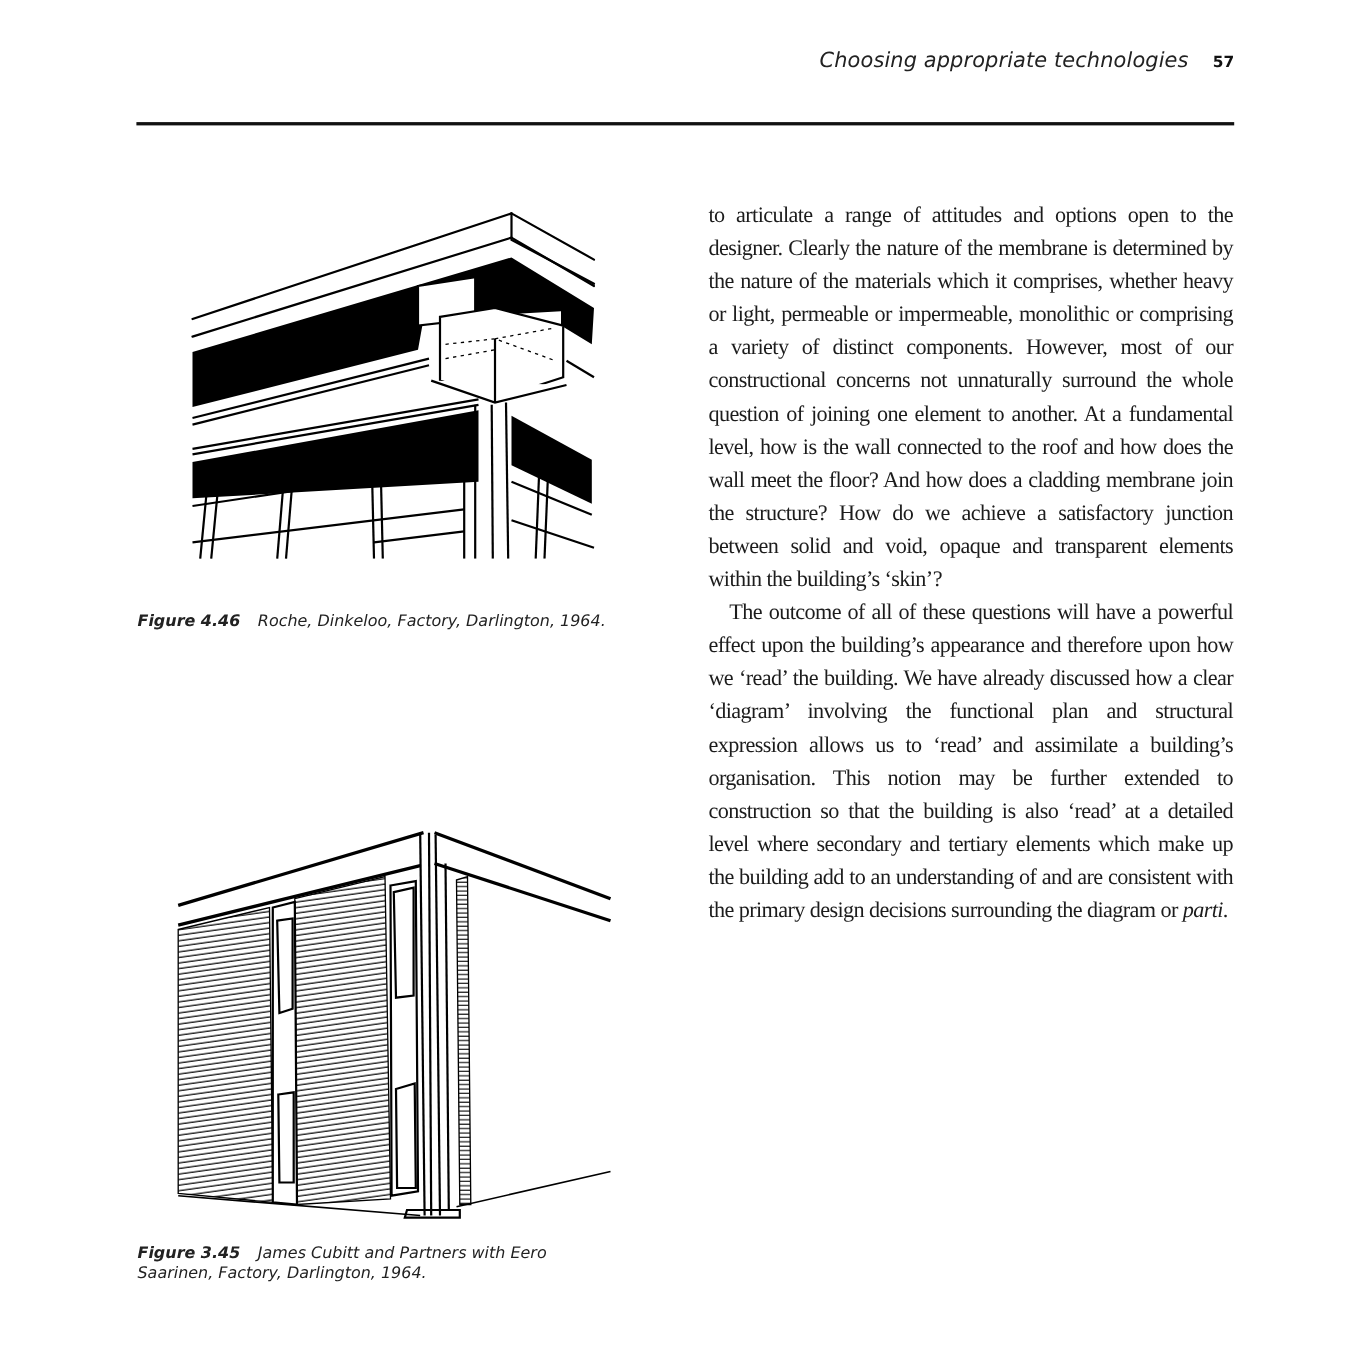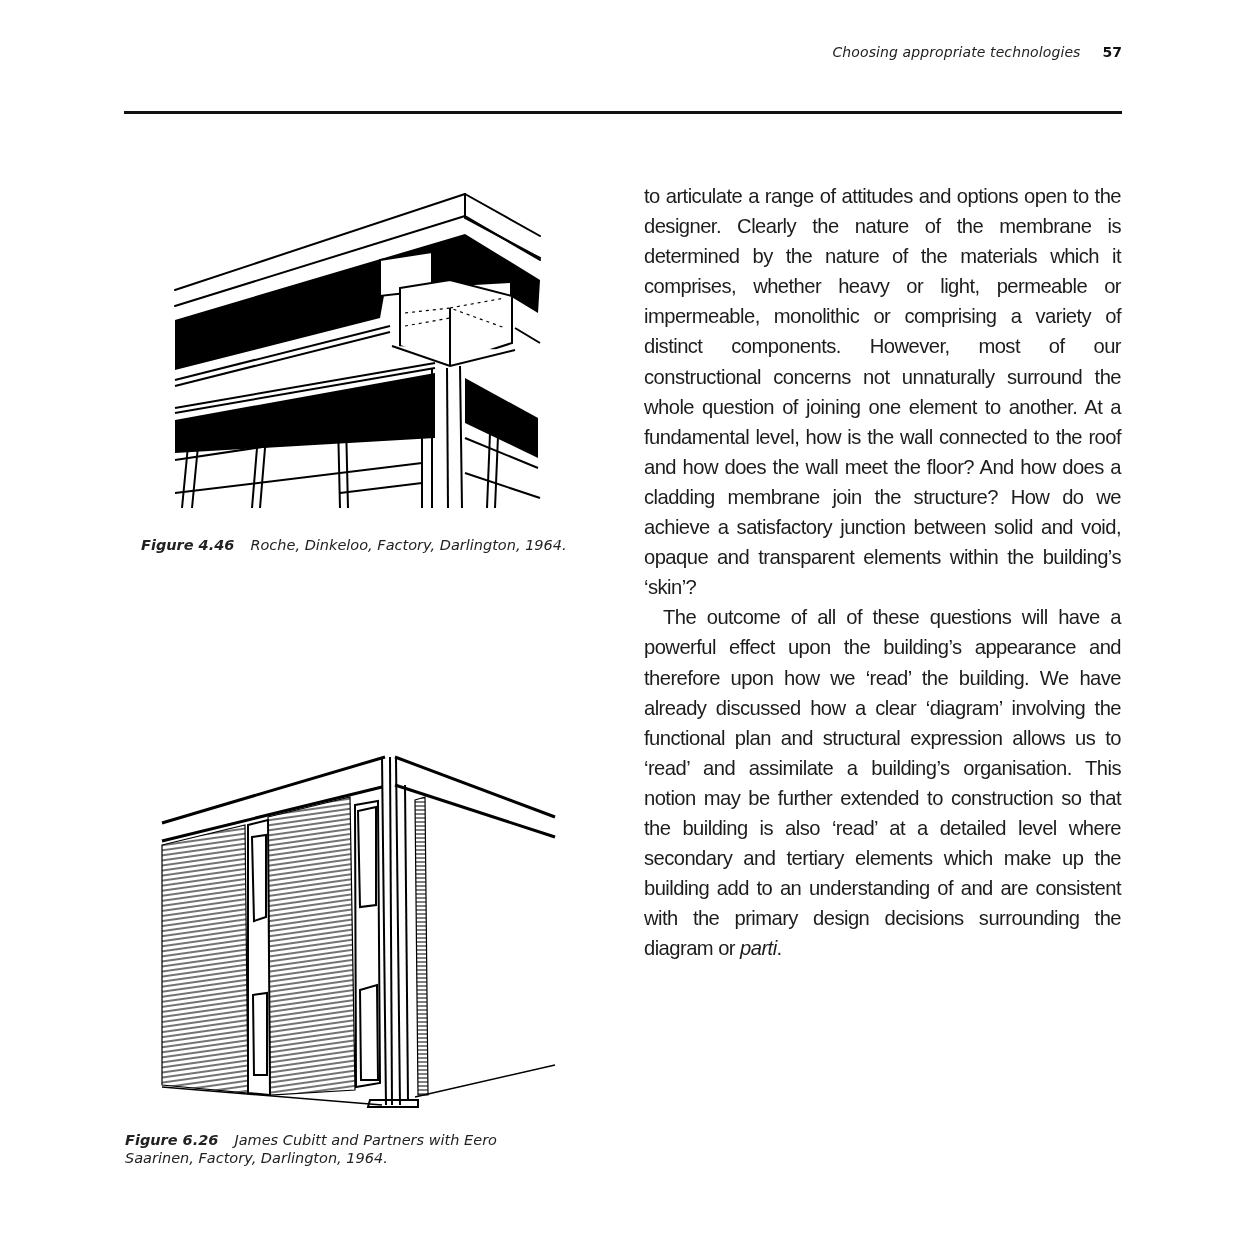--- a/index.html
+++ b/index.html
@@ -1,35 +1,35 @@
 <!DOCTYPE html>
 <html><head>
 <meta charset="utf-8">
 <style>
   html, body { margin:0; padding:0; background:#ffffff; }
   body { width:1240px; height:1240px; position:relative; overflow:hidden; color:#1a1a1a;
          font-family:"DejaVu Sans", sans-serif; }
   .running-head { position:absolute; top:44px; right:118px; display:flex; align-items:baseline; gap:22px; }
-  .running-title { font-style:italic; font-size:14px; color:#222; font-family:"DejaVu Sans", sans-serif; letter-spacing:0.1px; }
+  .running-title { font-style:italic; font-size:19px; color:#222; font-family:"DejaVu Sans", sans-serif; letter-spacing:0.1px; }
   .page-number { font-weight:bold; font-size:14px; color:#111; }
   .rule { position:absolute; top:111px; left:124px; width:998px; height:3px; background:#111; }
 
   .figure { position:absolute; }
   .fig1 { left:160px; top:178px; width:400px; height:330px; }
   .fig2 { left:150px; top:745px; width:420px; height:365px; }
   .figure svg { width:100%; height:100%; display:block; }
 
   .caption { position:absolute; font-size:14.5px; line-height:18px; font-style:italic; color:#222; }
   .caption .label { font-style:italic; font-weight:bold; margin-right:16px; }
-  .cap1 { left:125px; top:536px; width:500px;margin-left:16px; }
+  .cap1 { left:125px; top:556px; width:500px; }
   .cap2 { left:125px; top:1131px; width:420px; }
 
   .body-text { position:absolute; left:644px; top:181px; width:477px;
                font-size:20.2px; line-height:30.1px; color:#1c1c1c; text-align:justify;
-               font-family:Liberation Sans, sans-serif; letter-spacing:-0.55px; word-spacing:0px; }
+               font-family:Liberation Serif, serif; letter-spacing:-0.55px; word-spacing:0px; }
   .body-text p { margin:0; }
   .body-text p.indent { text-indent:19px; }
   .body-text em { font-style:italic; }
 </style>
 </head>
 <body>
 
 <div class="running-head">
   <span class="running-title">Choosing appropriate technologies</span>
   <span class="page-number">57</span>
@@ -139,19 +139,19 @@
     <path d="M265 55 L275 52 L278 350 L268 350 Z" fill="url(#vribs)" stroke="#000" stroke-width="1.2"></path>
 
     <g stroke="#000" stroke-width="1.5" fill="none">
       <path d="M12 342 L232 360"></path>
       <path d="M265 352 L405 320"></path>
     </g>
   </svg>
 </div>
 
 <div class="caption cap2">
-  <span class="label">Figure 6.26</span><span>James Cubitt and Partners with Eero Saarinen, Factory, Darlington, 1964.</span>
+  <span class="label">Figure 3.45</span><span>James Cubitt and Partners with Eero Saarinen, Factory, Darlington, 1964.</span>
 </div>
 
 <div class="body-text">
   <p>to articulate a range of attitudes and options open to the designer. Clearly the nature of the membrane is determined by the nature of the materials which it comprises, whether heavy or light, permeable or impermeable, monolithic or comprising a variety of distinct components. However, most of our constructional concerns not unnaturally surround the whole question of joining one element to another. At a fundamental level, how is the wall connected to the roof and how does the wall meet the floor? And how does a cladding membrane join the structure? How do we achieve a satisfactory junction between solid and void, opaque and transparent elements within the building’s ‘skin’?</p>
   <p class="indent"><span>The outcome of all of these questions will have a powerful effect upon the building’s appearance and therefore upon how we ‘read’ the building. We have already discussed how a clear ‘diagram’ involving the functional plan and structural expression allows us to ‘read’ and assimilate a building’s organisation. This notion may be further extended to construction so that the building is also ‘read’ at a detailed level where secondary and tertiary elements which make up the building add to an understanding of and are consistent with the primary design decisions surrounding the diagram or </span><em>parti</em><span>.</span></p>
 </div>
 
 </body></html>

